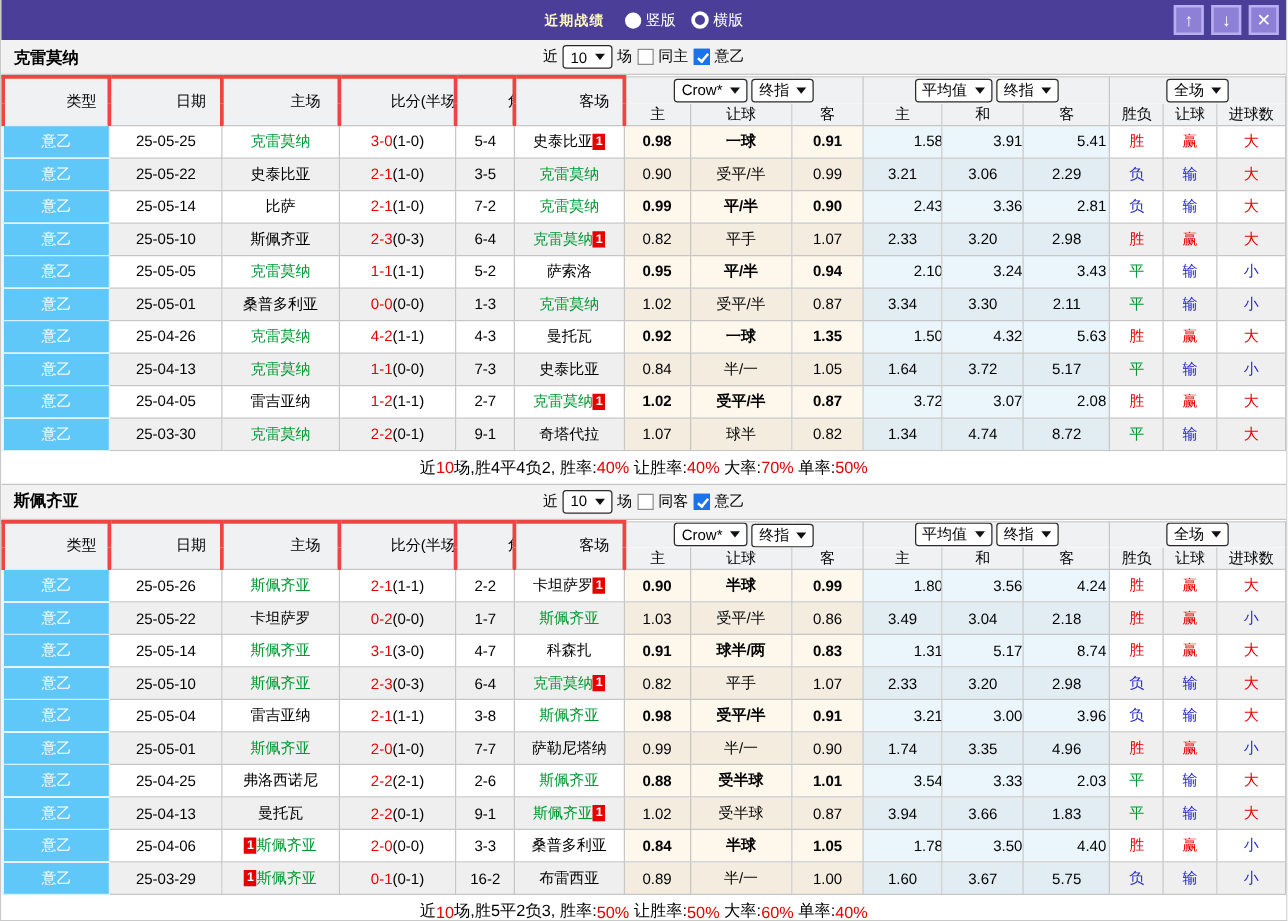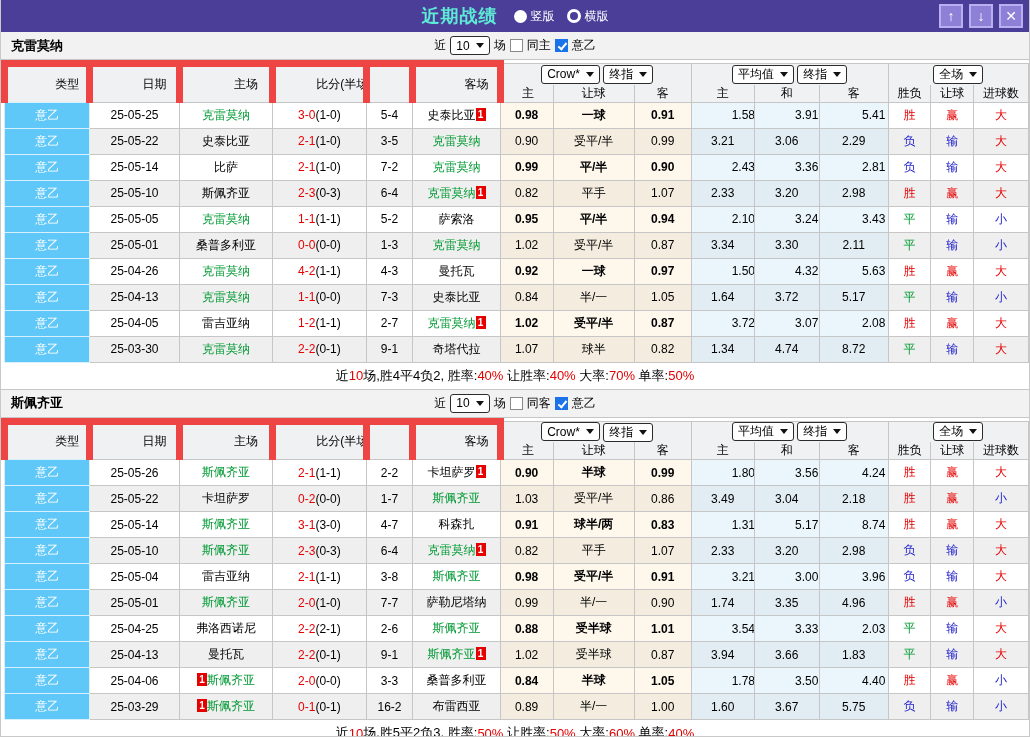--- a/index.html
+++ b/index.html
@@ -2,21 +2,21 @@
 <html><head>
 <meta charset="utf-8">
 <style>
   * { margin:0; padding:0; box-sizing:border-box; }
   body { font-family:"Liberation Sans","DejaVu Sans",sans-serif; background:#fff; }
   .window { width:1030px; height:737px; border:1px solid #c9c9c9; border-top:none; overflow:hidden; background:#fff; }
 
   
   .titlebar { height:32px; background:#4b3e99; position:relative; display:flex; align-items:center; justify-content:center; }
   .title-center { display:flex; align-items:center; gap:8px; }
-  .title { color:#5eead4; font-weight:bold; font-size:18px; letter-spacing:1px; }
+  .title { color:#fef9c3; font-weight:bold; font-size:11px; letter-spacing:1px; }
   .radio-group { display:flex; align-items:center; gap:4px; }
   .radio { width:13px; height:13px; border-radius:50%; background:#fff; display:inline-block; margin-left:8px; cursor:pointer; }
   .radio.unsel { background:transparent; border:3px solid #fff; width:14px; height:14px; }
   .radio-label { color:#fff; font-size:12px; }
   .titlebar-buttons { position:absolute; right:6px; top:4px; display:flex; gap:6px; }
   .tb-btn { width:24px; height:24px; background:#8d80d6; border:2px solid #b9aff0; color:#fff; font-size:14px; font-weight:bold;
             display:flex; align-items:center; justify-content:center; cursor:pointer; }
 
   
   .ctrl-row { height:28px; background:#f2f2f2; border-bottom:1px solid #c6c6c6; position:relative; display:flex; align-items:center; }
@@ -27,21 +27,21 @@
   .cb { width:13px; height:13px; border:1px solid #8a8a8a; background:#fff; display:inline-block; vertical-align:-2px; cursor:pointer; }
   .cb.checked { background:#1a73e8; border-color:#1a73e8; position:relative; }
   .cb.checked::after { content:""; position:absolute; left:4px; top:1px; width:3px; height:7px; border:solid #fff; border-width:0 2px 2px 0; transform:rotate(40deg); }
 
   
   table { width:100%; border-collapse:collapse; table-layout:fixed; font-size:12px; }
   th, td { border:1px solid #c6c6c6; text-align:center; overflow:hidden; white-space:nowrap; }
   thead th { background:#f0f1f3; font-weight:normal; color:#000; height:18px; }
   thead tr.hdr-top th { height:21px; border-bottom:none; }
   thead th.lbl { border-top:none; height:16px; }
-  thead th[rowspan] { height:auto; border:7px solid #ef4444;padding-left:40px; }
+  thead th[rowspan] { height:auto; border:3px solid #ef4444;padding-left:40px; }
   tbody td { height:26px; }
   tr.odd td { background:#ffffff; }
   tr.even td { background:#efefef; }
   td.lg { background:#5fc8f8 !important; color:#fff; border-color:#d8f0fb; }
   tr.odd td.cream { background:#fdf7ec;font-weight:bold; }
   tr.even td.cream { background:#f3ecdf; }
   tr.odd td.blue { background:#eaf6fb;padding-left:40px; }
   tr.even td.blue { background:#e1edf2; }
   .t-red { color:#e60000; }
   .t-blue { color:#2222cc; }
@@ -267,21 +267,21 @@
             </tr>
             <tr class="odd">
               <td class="lg">意乙</td>
               <td>25-04-26</td>
               <td><span class="team-green">克雷莫纳</span></td>
               <td><span class="score-red">4-2</span><span>(1-1)</span></td>
               <td>4-3</td>
               <td><span>曼托瓦</span></td>
               <td class="cream">0.92</td>
               <td class="cream">一球</td>
-              <td class="cream">0.97</td>
+              <td class="cream">1.35</td>
               <td class="blue">1.50</td>
               <td class="blue">4.32</td>
               <td class="blue">5.63</td>
               <td class="t-red">胜</td>
               <td class="t-red">赢</td>
               <td class="t-red">大</td>
             </tr>
             <tr class="even">
               <td class="lg">意乙</td>
               <td>25-04-13</td>

